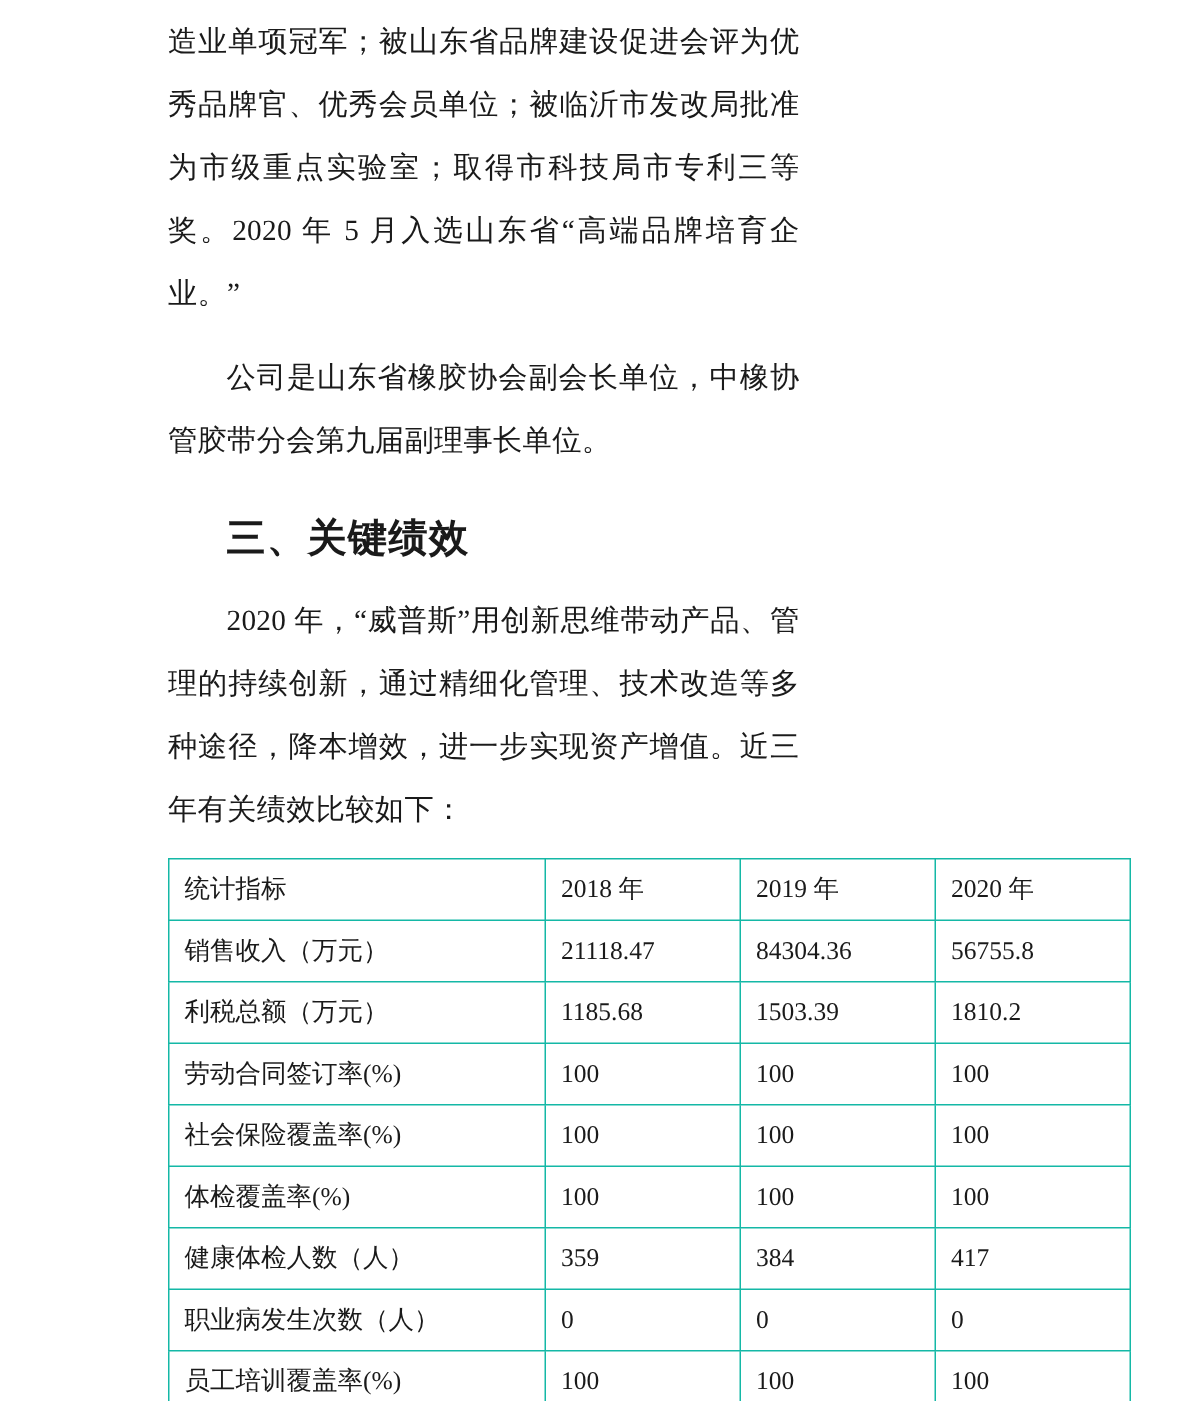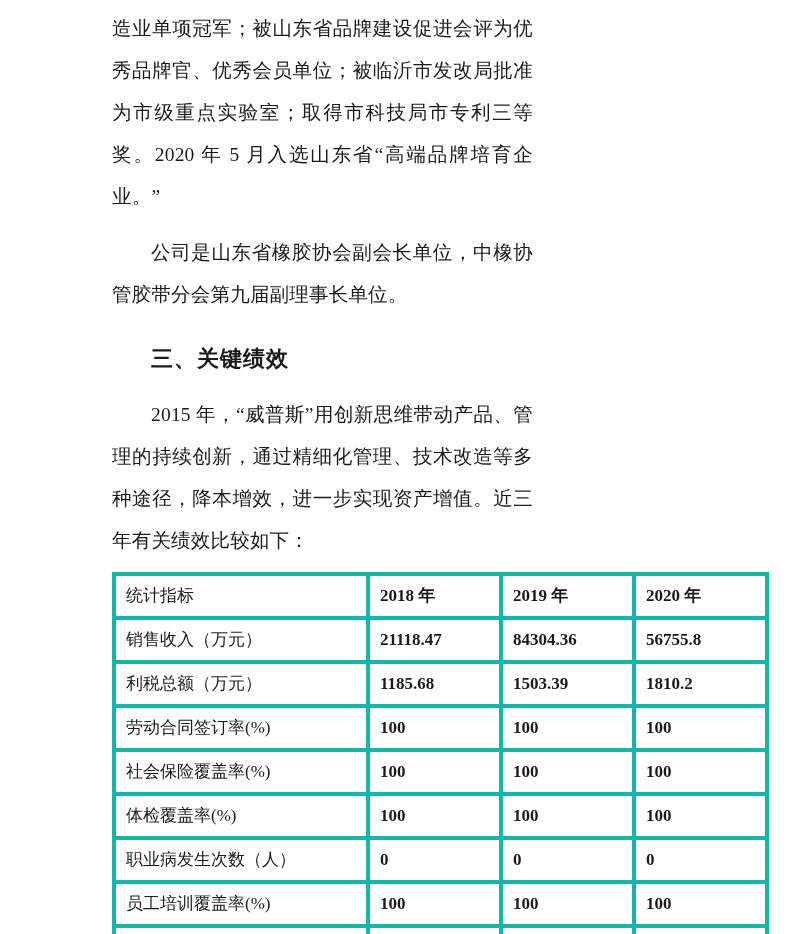--- a/index.html
+++ b/index.html
@@ -27,66 +27,66 @@
     text-align: justify;
     text-justify: inter-ideograph;
     letter-spacing: 0.2px;
     margin: 0;
     white-space: pre-wrap;
   }
   .para.indent {
     text-indent: 39px;
   }
   .heading {
-    font-size: 22px;
+    font-size: 26px;
     line-height: 42px;
     font-weight: bold;
     margin: 0;
     text-indent: 39px;
     letter-spacing: 1px;
   }
   .spacer-sm { height: 14px; }
   .spacer-md { height: 22px; }
 
   table.perf {
     border-collapse: collapse;
     width: 100%;
     margin-top: 10px;
     table-layout: fixed;
   }
   table.perf td {
-    border: 4px solid #14b8a6;
+    border: 1px solid #14b8a6;
     font-size: 17px;
     line-height: 22px;
     padding: 9px 8px 9px 10px;
     vertical-align: middle;
     height: 20px;
     word-break: break-all;
   }
   table.perf td.label { width: 232px; }
-  table.perf td.val { width: 111px; font-weight: bold; }
+  table.perf td.val { width: 111px; }
 </style>
 </head>
 <body>
 
 <div class="page">
 
   <p class="para">造业单项冠军；被山东省品牌建设促进会评为优秀品牌官、优秀会员单位；被临沂市发改局批准为市级重点实验室；取得市科技局市专利三等奖。2020 年 5 月入选山东省“高端品牌培育企业。”</p>
 
   <div class="spacer-sm"></div>
 
   <p class="para indent">公司是山东省橡胶协会副会长单位，中橡协管胶带分会第九届副理事长单位。</p>
 
   <div class="spacer-md"></div>
 
   <h2 class="heading">三、关键绩效</h2>
 
   <div class="spacer-sm"></div>
 
-  <p class="para indent">2015 年，“威普斯”用创新思维带动产品、管理的持续创新，通过精细化管理、技术改造等多种途径，降本增效，进一步实现资产增值。近三年有关绩效比较如下：</p>
+  <p class="para indent">2020 年，“威普斯”用创新思维带动产品、管理的持续创新，通过精细化管理、技术改造等多种途径，降本增效，进一步实现资产增值。近三年有关绩效比较如下：</p>
 
   <table class="perf">
     <tbody>
       <tr>
         <td class="label">统计指标</td>
         <td class="val">2018 年</td>
         <td class="val">2019 年</td>
         <td class="val">2020 年</td>
       </tr>
 
@@ -114,20 +114,26 @@
         <td class="val">100</td>
         <td class="val">100</td>
       </tr>
       <tr>
         <td class="label">体检覆盖率(%)</td>
         <td class="val">100</td>
         <td class="val">100</td>
         <td class="val">100</td>
       </tr>
       <tr>
+        <td class="label">健康体检人数（人）</td>
+        <td class="val">359</td>
+        <td class="val">384</td>
+        <td class="val">417</td>
+      </tr>
+      <tr>
         <td class="label">职业病发生次数（人）</td>
         <td class="val">0</td>
         <td class="val">0</td>
         <td class="val">0</td>
       </tr>
       <tr>
         <td class="label">员工培训覆盖率(%)</td>
         <td class="val">100</td>
         <td class="val">100</td>
         <td class="val">100</td>

